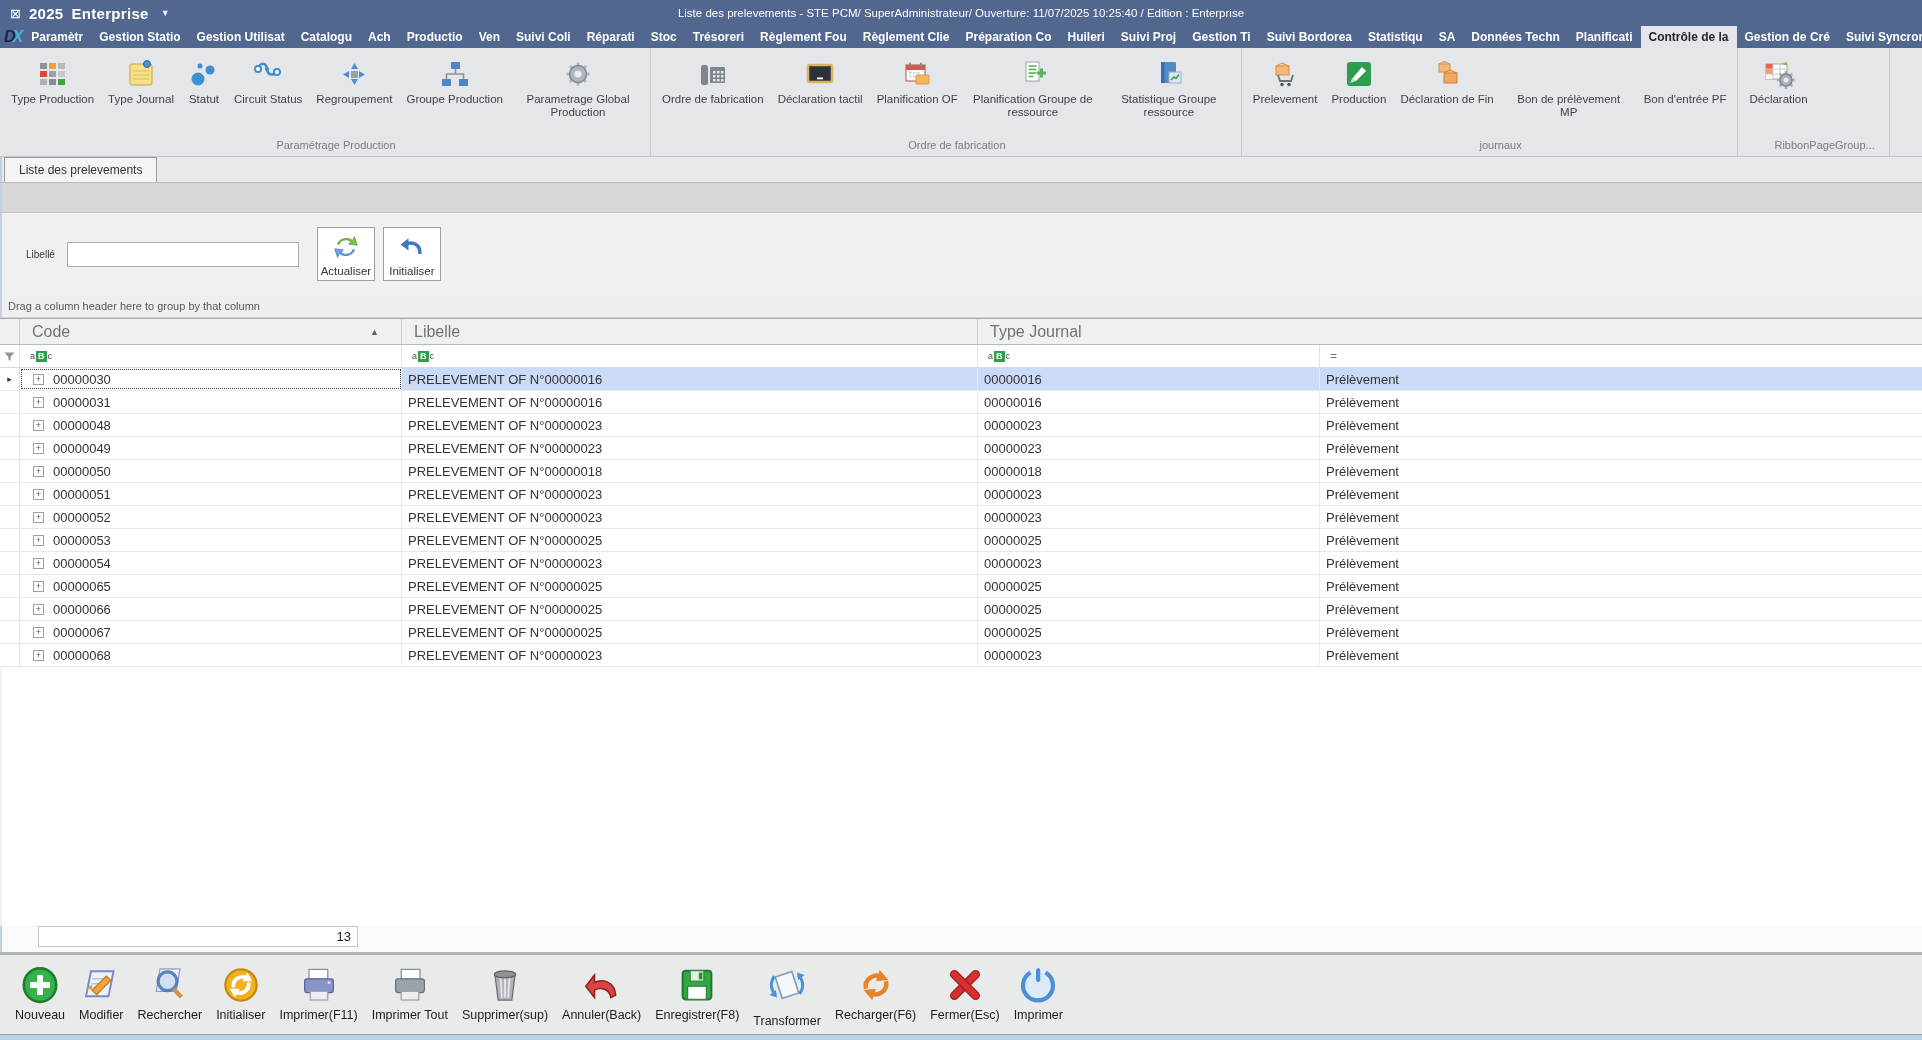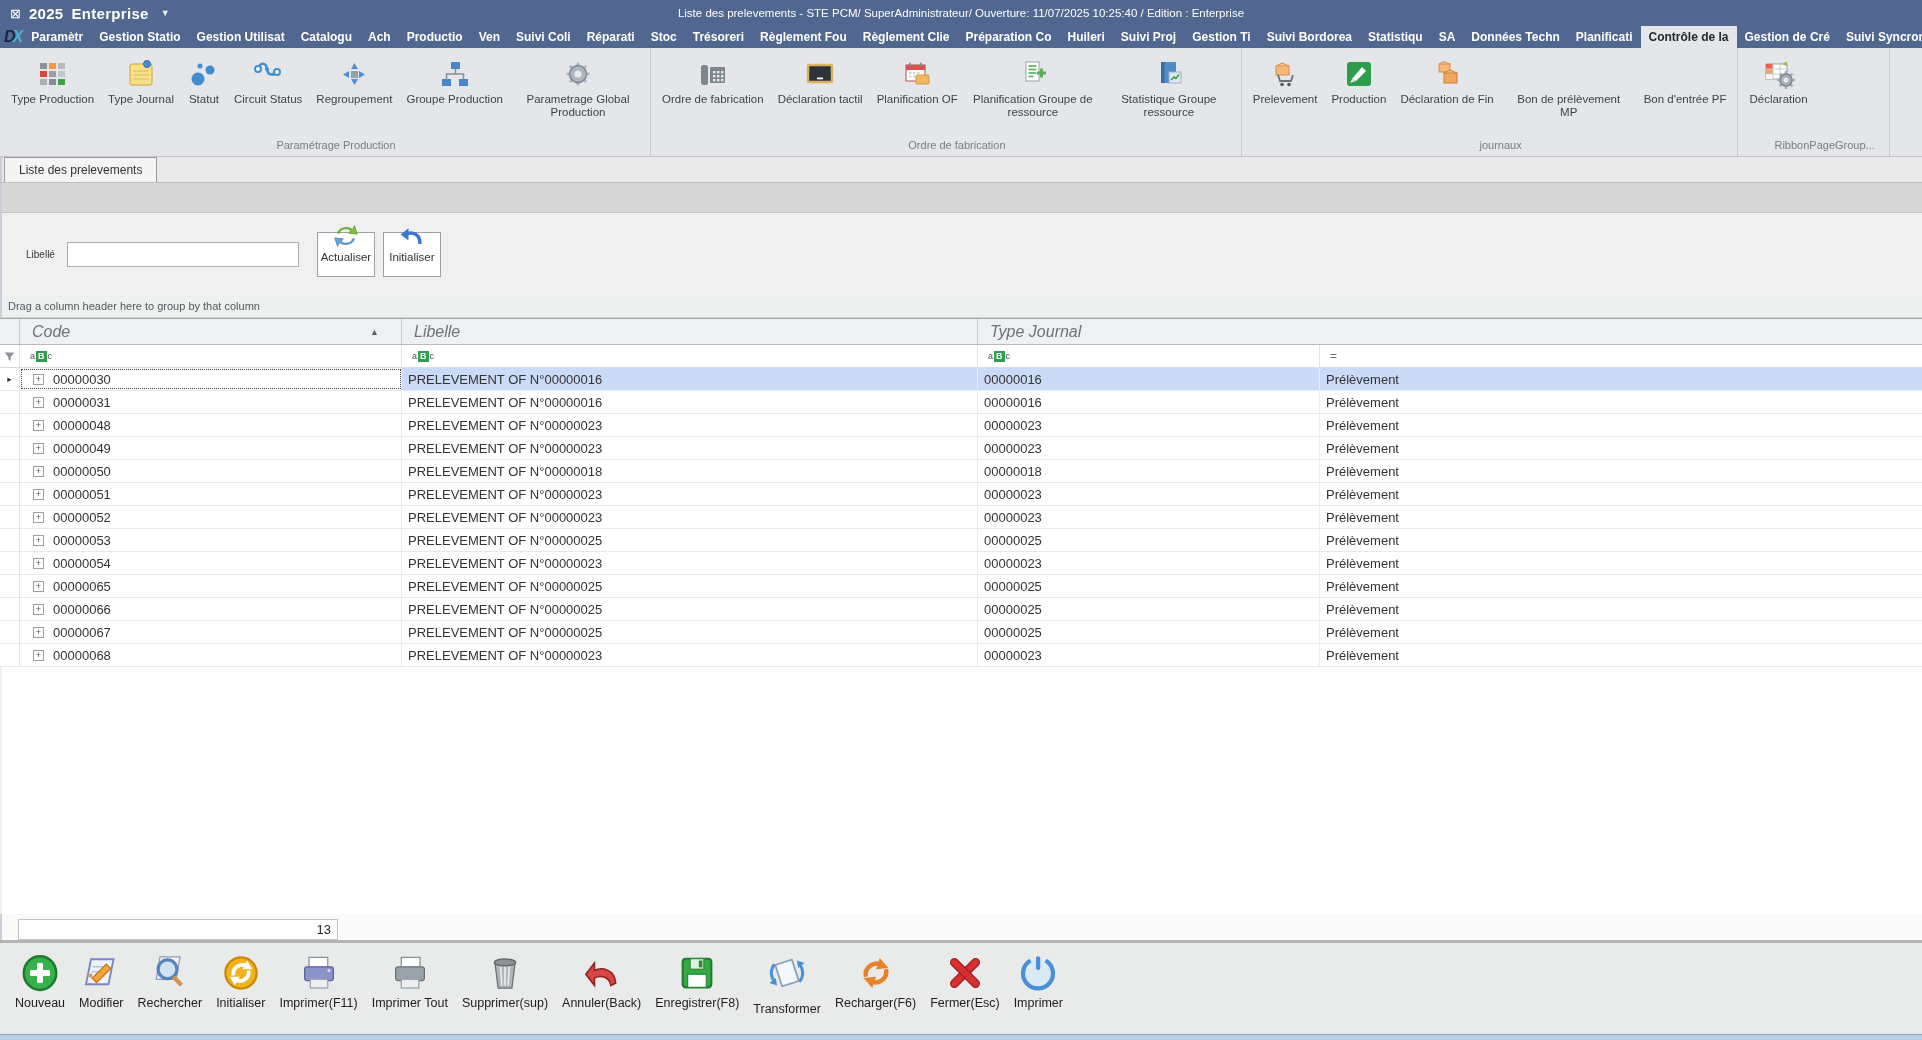--- a/index.html
+++ b/index.html
@@ -34,31 +34,31 @@
 
   
   .doc-tabs { height:26px; background:#e9e9e9; border-bottom:1px solid #bcbcbc; display:flex; align-items:flex-end; flex:none; box-shadow:inset 2px 0 0 #c6d0da; }
   .doc-tab { margin-left:4px; height:25px; line-height:24px; padding:0 14px; background:#f4f4f4; border:1px solid #9b9b9b; border-bottom:none; font-size:12px; color:#333; }
   .gray-band { height:30px; background:#d7d7d7; border-bottom:1px solid #c6c6c6; flex:none; box-shadow:inset 2px 0 0 #c6d0da; }
 
   
   .form-panel { height:82px; background:#f0f0f1; display:flex; align-items:center; padding-left:26px; flex:none; box-shadow:inset 2px 0 0 #c6d0da; }
   .fp-label { font-size:10px; color:#3a3a3a; margin-right:12px; }
   .fp-input { width:232px; height:25px; border:1px solid #a7adb3; background:#fff; font-size:13px; padding:0 5px; font-family:"Liberation Sans", sans-serif; }
-  .fp-btn { width:58px; height:45px; background:#fff; border:1px solid #9aa0a6; display:flex; flex-direction:column; align-items:center; justify-content:flex-end; padding-bottom:13px; cursor:default; }
+  .fp-btn { width:58px; height:54px; background:#fff; border:1px solid #9aa0a6; display:flex; flex-direction:column; align-items:center; justify-content:flex-end; padding-bottom:3px; cursor:default; }
   .fp-btn .fpicon { flex:1; display:flex; align-items:center; }
   .fp-btn .fplabel { font-size:11.5px; color:#333; }
   .fp-btn.first { margin-left:18px; }
   .fp-btn + .fp-btn { margin-left:8px; }
 
   
   .group-hint { height:23px; background:#eef0f0; border-bottom:1px solid #cfd1d3; font-size:11px; color:#55585c; line-height:22px; padding-left:8px; flex:none; box-shadow:inset 2px 0 0 #c6d0da; }
   .hdr { height:27px; display:flex; background:#eff0f1; border-top:1px solid #a8a9ab; border-bottom:1px solid #b9babc; flex:none; }
   .h-ind { width:20px; flex:none; border-right:1px solid #c9cacc; }
-  .h-cell { display:flex; align-items:center; padding-left:12px; font-size:16px; color:#6f7377; border-right:1px solid #c9cacc; position:relative; flex:none;font-style:italic; }
+  .h-cell { display:flex; align-items:center; padding-left:12px; font-size:16px; color:#6f7377; border-right:1px solid #c9cacc; position:relative; flex:none; }
   .h-cell:last-child { flex:1; border-right:none; }
   .sort-arrow { position:absolute; right:22px; font-size:9px; color:#5d6165; }
   .filter-row { height:23px; display:flex; background:#fff; border-bottom:1px solid #d9dadc; flex:none; }
   .f-ind { width:20px; flex:none; display:flex; align-items:center; justify-content:center; border-right:1px solid #e2e3e5; }
   .f-cell { display:flex; align-items:center; padding-left:10px; border-right:1px solid #e2e3e5; flex:none; }
   .f-cell:last-child { flex:1; border-right:none; }
   .abc { display:inline-flex; align-items:center; font-size:9px; color:#4a4e52; line-height:1; }
   .abc .b { background:#2f9e4f; color:#fff; font-weight:bold; font-size:9px; padding:1px 2px; margin:0 1px; }
   .eq { font-size:12px; color:#6a6e72; }
 
@@ -67,25 +67,25 @@
   .c-ind { width:20px; flex:none; border-right:1px solid #e2e3e5; display:flex; align-items:center; justify-content:center; font-size:9px; color:#333; }
   .c { display:flex; align-items:center; border-right:1px solid #ececee; padding-left:6px; flex:none; overflow:hidden; white-space:nowrap; }
   .c:last-child { flex:1; border-right:none; }
   .c-code { padding-left:13px; gap:9px; }
   .expand-box { width:11px; height:11px; flex:none; border:1px solid #9aa0a6; background:#fff; display:flex; align-items:center; justify-content:center; font-size:9px; line-height:1; color:#555; }
   .row.sel .c { background:#cbdaf6; }
   .row.sel .c-code { background:#fff; outline:1px dotted #444; outline-offset:-2px; }
   .grid-rest { height:259px; background:#fff; box-shadow:inset 2px 0 0 #eef1f4; }
 
   
-  .count-row { height:29px; background:#fafafa; display:flex; align-items:flex-end; padding-left:18px; border-bottom:3px solid #b3b4b6; flex:none; box-shadow:inset 2px 0 0 #c6d0da; }
+  .count-row { height:29px; background:#fafafa; display:flex; align-items:flex-start; padding-left:38px; border-bottom:3px solid #b3b4b6; flex:none; box-shadow:inset 2px 0 0 #c6d0da; }
   .count-box { width:320px; height:21px; border:1px solid #c2c4c6; background:#fff; font-size:13px; color:#222; text-align:right; padding-right:6px; line-height:19px; }
 
   
-  .toolbar { height:91px; background:#e9eaea; display:flex; align-items:flex-start; padding:7px 0 0 8px; flex:none; }
+  .toolbar { height:79px; background:#e9eaea; display:flex; align-items:flex-start; padding:7px 0 0 8px; flex:none; }
   .tbtn { display:flex; flex-direction:column; align-items:center; padding:0 7px; cursor:default; }
   .ticon { height:46px; display:flex; align-items:center; }
   .tlabel { font-size:12.5px; color:#1d1d1d; white-space:nowrap; }
   .tbtn.lowered .tlabel { transform:translateY(6px); }
   .bottom-strip { height:6px; background:#b9cfe4; border-top:1px solid #8aa6c0; flex:none; }
 </style>
 </head>
 <body>
 
 <div id="app">

